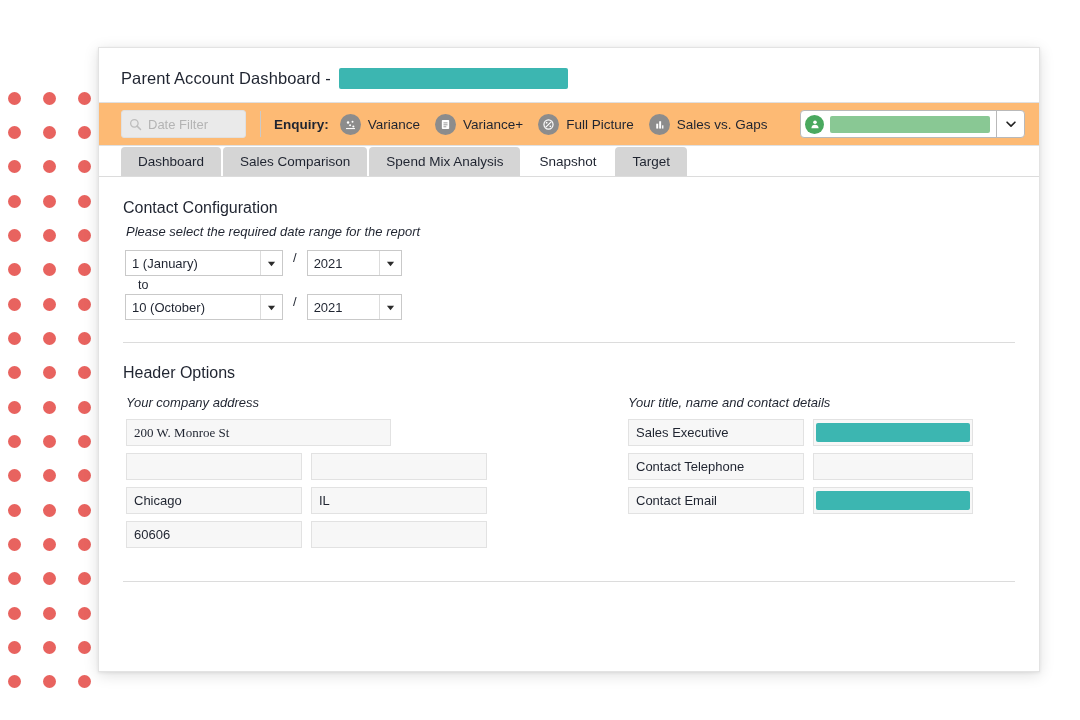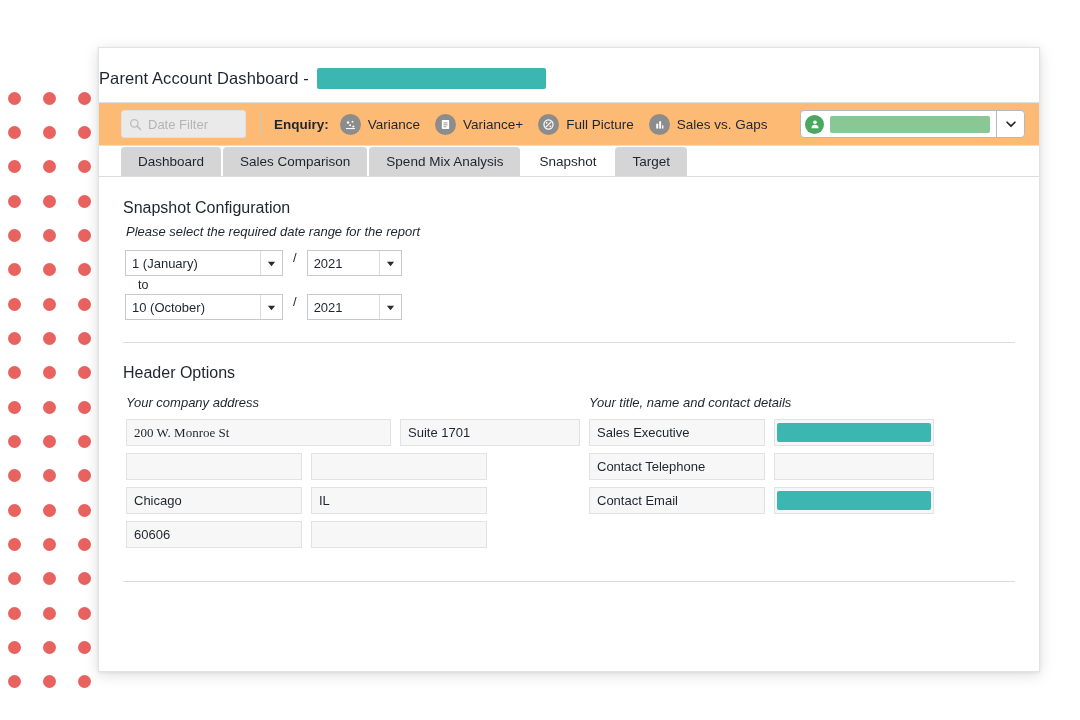--- a/index.html
+++ b/index.html
@@ -37,20 +37,21 @@
     background: #ffffff;
     border: 1px solid #e3e3e3;
     box-shadow: 0 3px 14px rgba(0,0,0,0.13), 0 1px 3px rgba(0,0,0,0.07);
   }
 
   
   .title-bar {
     position: absolute; left: 0; top: 10px;
     width: 100%; height: 40px;
     display: flex; align-items: center;
+    padding-left: 22px;
   }
   .title-text {
     font-size: 16.5px; color: #1f2430; letter-spacing: .1px;
   }
   .redact {
     display: inline-block; height: 21px;
     background: #3cb6b1; border-radius: 2px;
     margin-left: 8px; vertical-align: middle;
   }
   .redact-title { width: 229px; }
@@ -191,21 +192,21 @@
   .chkbox {
     width: 14px; height: 14px;
     border: 1px solid #cfcfcf; background: #fafafa;
     border-radius: 2px; margin-right: 8px; flex: none;
     cursor: pointer;
   }
   .chk-label { font-size: 13.5px; color: #1f2430; }
 
   .cols { display: flex; margin-top: 13px; }
   .col-left  { margin-left: 27px; }
-  .col-right { }
+  .col-right { margin-left: 132px; }
   .col-hint {
     font-size: 13px; font-style: italic; color: #1f2430;
     margin-bottom: 9px;
   }
   .fld-row { display: flex; margin-bottom: 7px; }
   .fld {
     height: 27px;
     background: #f7f7f7;
     border: 1px solid #e2e2e2;
     font-size: 13px; color: #1f2430;
@@ -424,21 +425,21 @@
     <div class="tabs" id="tabbar">
         <div class="tab">Dashboard</div>
         <div class="tab">Sales Comparison</div>
         <div class="tab">Spend Mix Analysis</div>
         <div class="tab active">Snapshot</div>
         <div class="tab">Target</div>
       </div>
 
     <div class="content">
 
-      <div class="sec-title">Snapshot Configuration</div>
+      <div class="sec-title">Contact Configuration</div>
       <div class="sec-hint">Please select the required date range for the report</div>
 
       <div class="date-rows">
         <div class="date-row">
           <div class="sel month">
             <span>1 (January)</span>
             <span class="sel-caret">
               <svg width="9" height="9" viewBox="0 0 10 10">
                   <polygon points="1,3 9,3 5,8" fill="#2b2b2b"></polygon>
                 </svg>
@@ -482,21 +483,20 @@
 
       <div class="hdr-title">Header Options</div>
 
 
       <div class="cols">
         <div class="col-left">
           <div class="col-hint">Your company address</div>
 
           <div class="fld-row">
             <div class="fld w265">200 W. Monroe St</div>
-            <div class="fld w180">Suite 1701</div>
           </div>
           <div class="fld-row">
             <div class="fld w176"></div>
             <div class="fld w176"></div>
           </div>
           <div class="fld-row">
             <div class="fld w176">Chicago</div>
             <div class="fld w176">IL</div>
           </div>
           <div class="fld-row">

